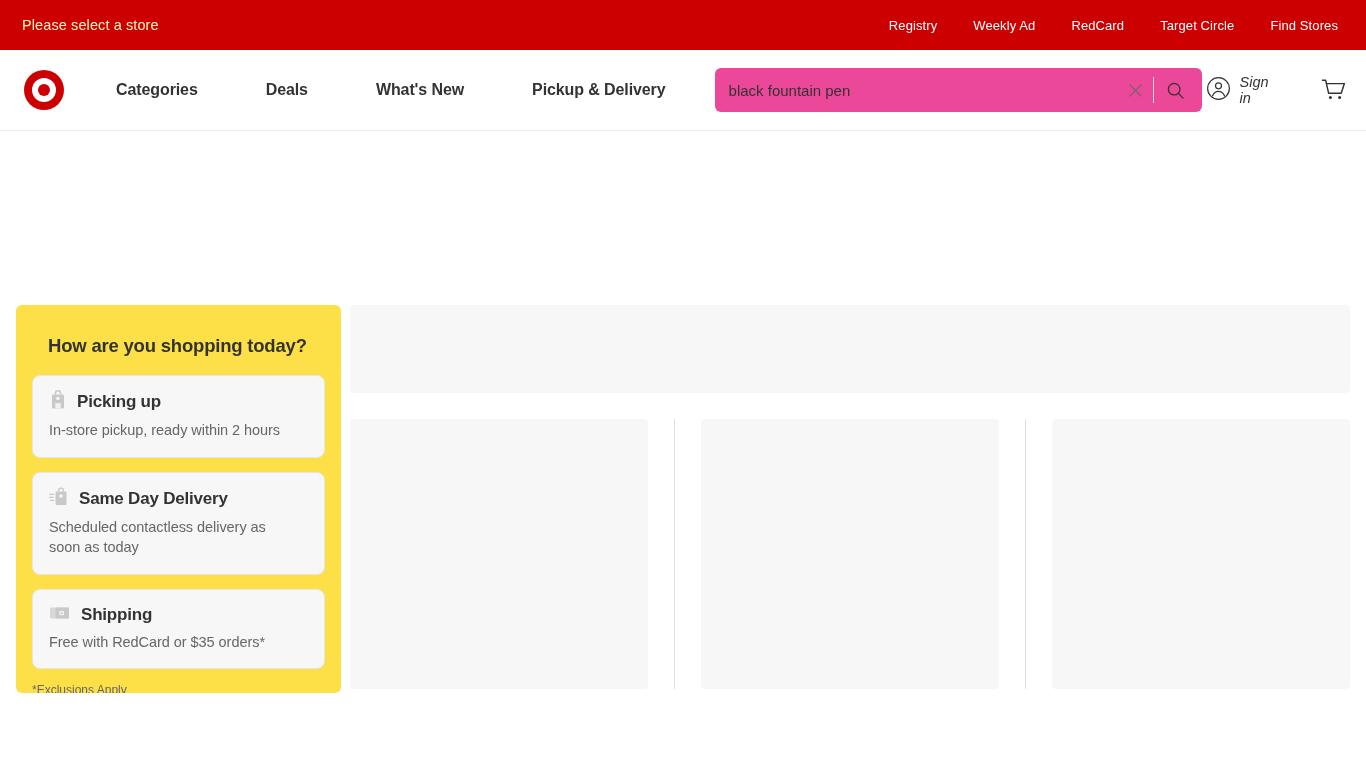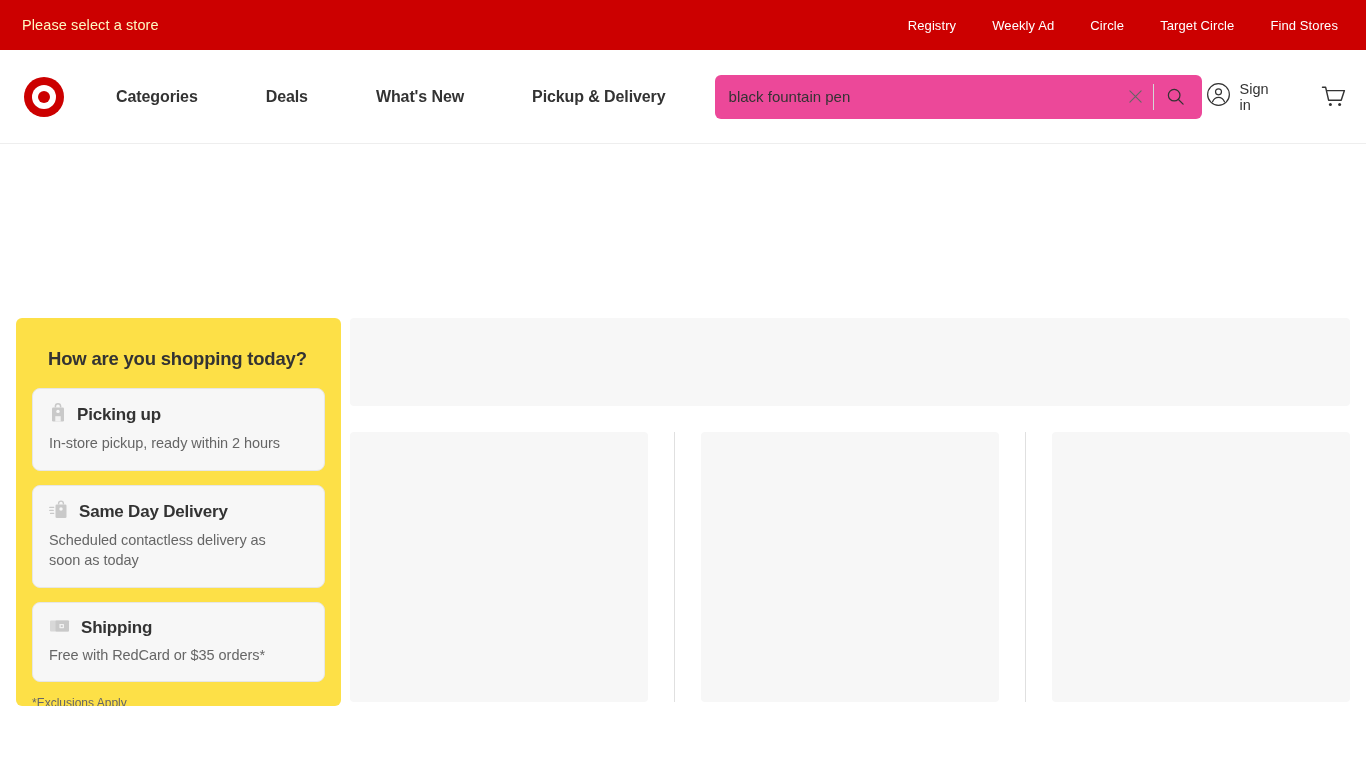--- a/index.html
+++ b/index.html
@@ -39,21 +39,21 @@
   .utility-links a {
     color: #ffffff;
     font-size: 13px;
     text-decoration: none;
     white-space: nowrap;
     letter-spacing: .1px;
   }
 
   
   .main-header {
-    height: 94px;
+    height: 81px;
     background: #ffffff;
     display: flex;
     align-items: center;
     padding: 0 20px 0 18px;
     border-bottom: 1px solid #eeeeee;
     position: relative;
   }
 
   .logo-wrap {
     width: 52px;
@@ -164,20 +164,21 @@
     border: none;
     flex: 0 0 auto;
   }
 
   
   .header-right {
     display: flex;
     align-items: center;
     margin-left: auto;
     gap: 0;
+    font-style: italic;
   }
   .signin {
     display: flex;
     align-items: center;
     gap: 9px;
     cursor: pointer;
     padding: 6px 4px;
     margin-right: 42px;
   }
   .signin-label {
@@ -293,21 +294,21 @@
 </style>
 </head>
 <body>
 
 <div class="utility-bar">
   <span class="store-selector">Please select a store</span>
 
   <nav class="utility-links">
     <a href="#">Registry</a>
     <a href="#">Weekly Ad</a>
-    <a href="#">Circle</a>
+    <a href="#">RedCard</a>
     <a href="#">Target Circle</a>
     <a href="#">Find Stores</a>
   </nav>
 </div>
 
 <header class="main-header">
 
   <div class="logo-wrap">
     <div class="bullseye">
       <div class="bullseye-mid">

